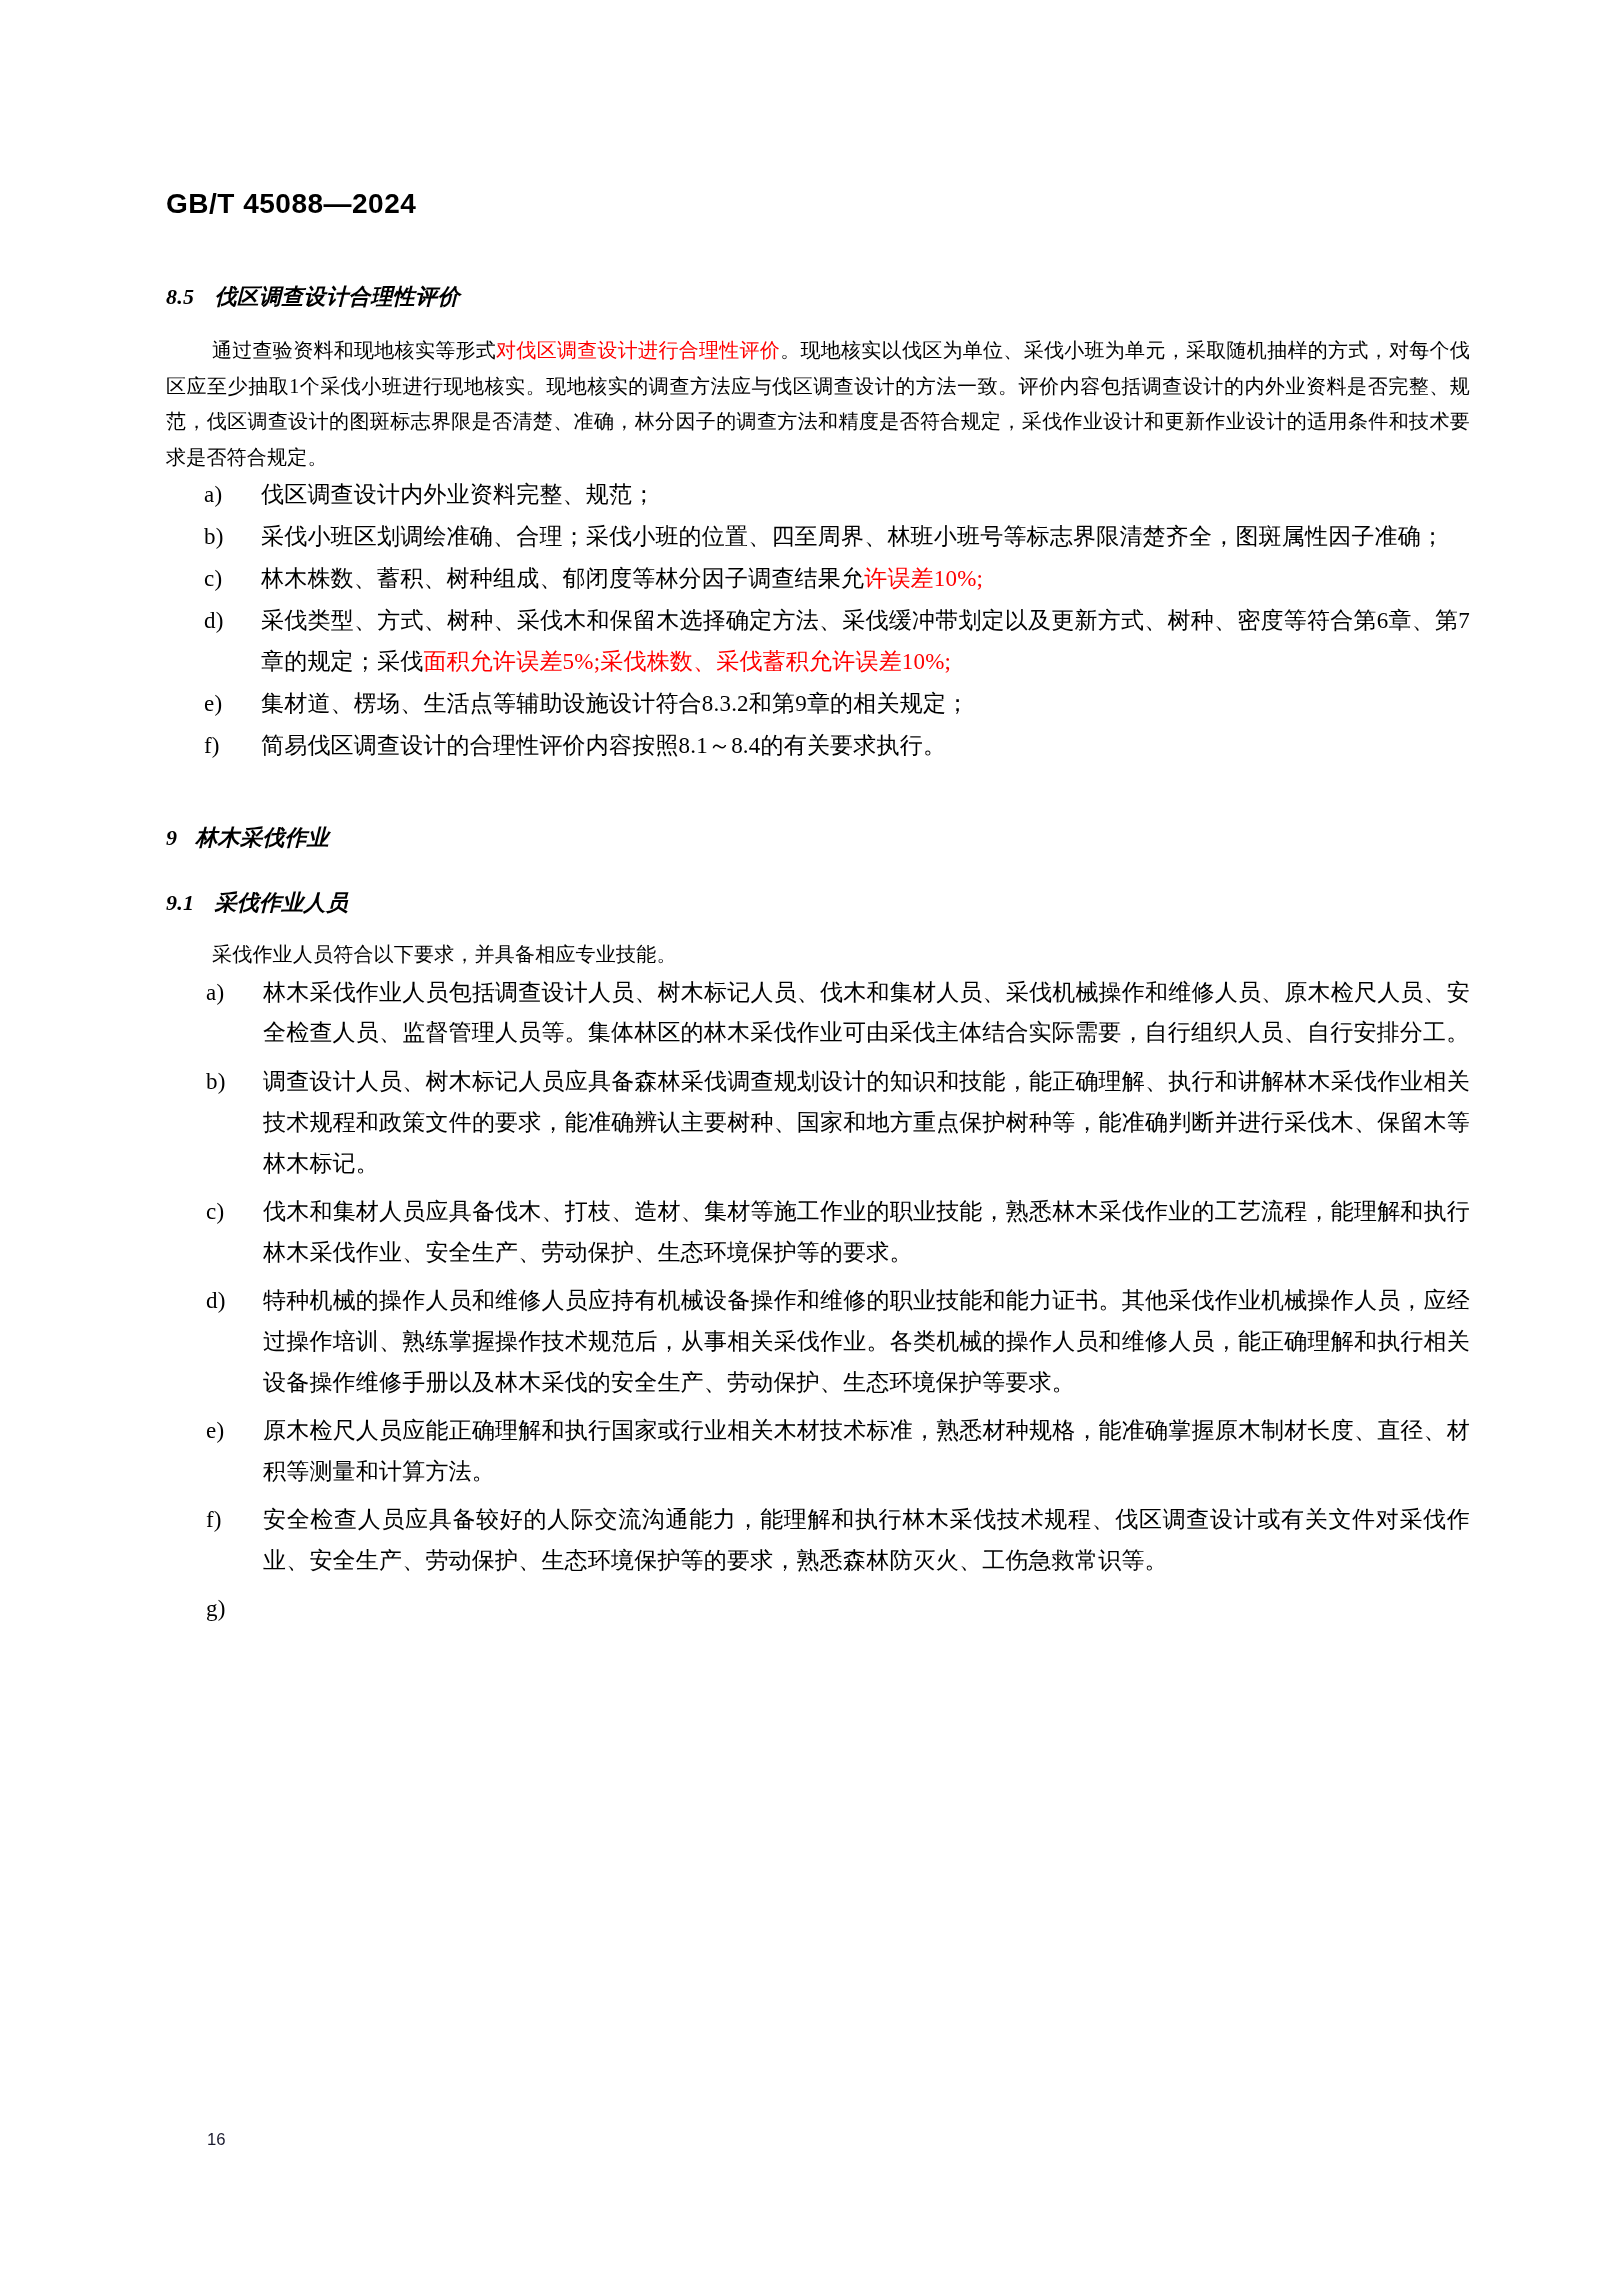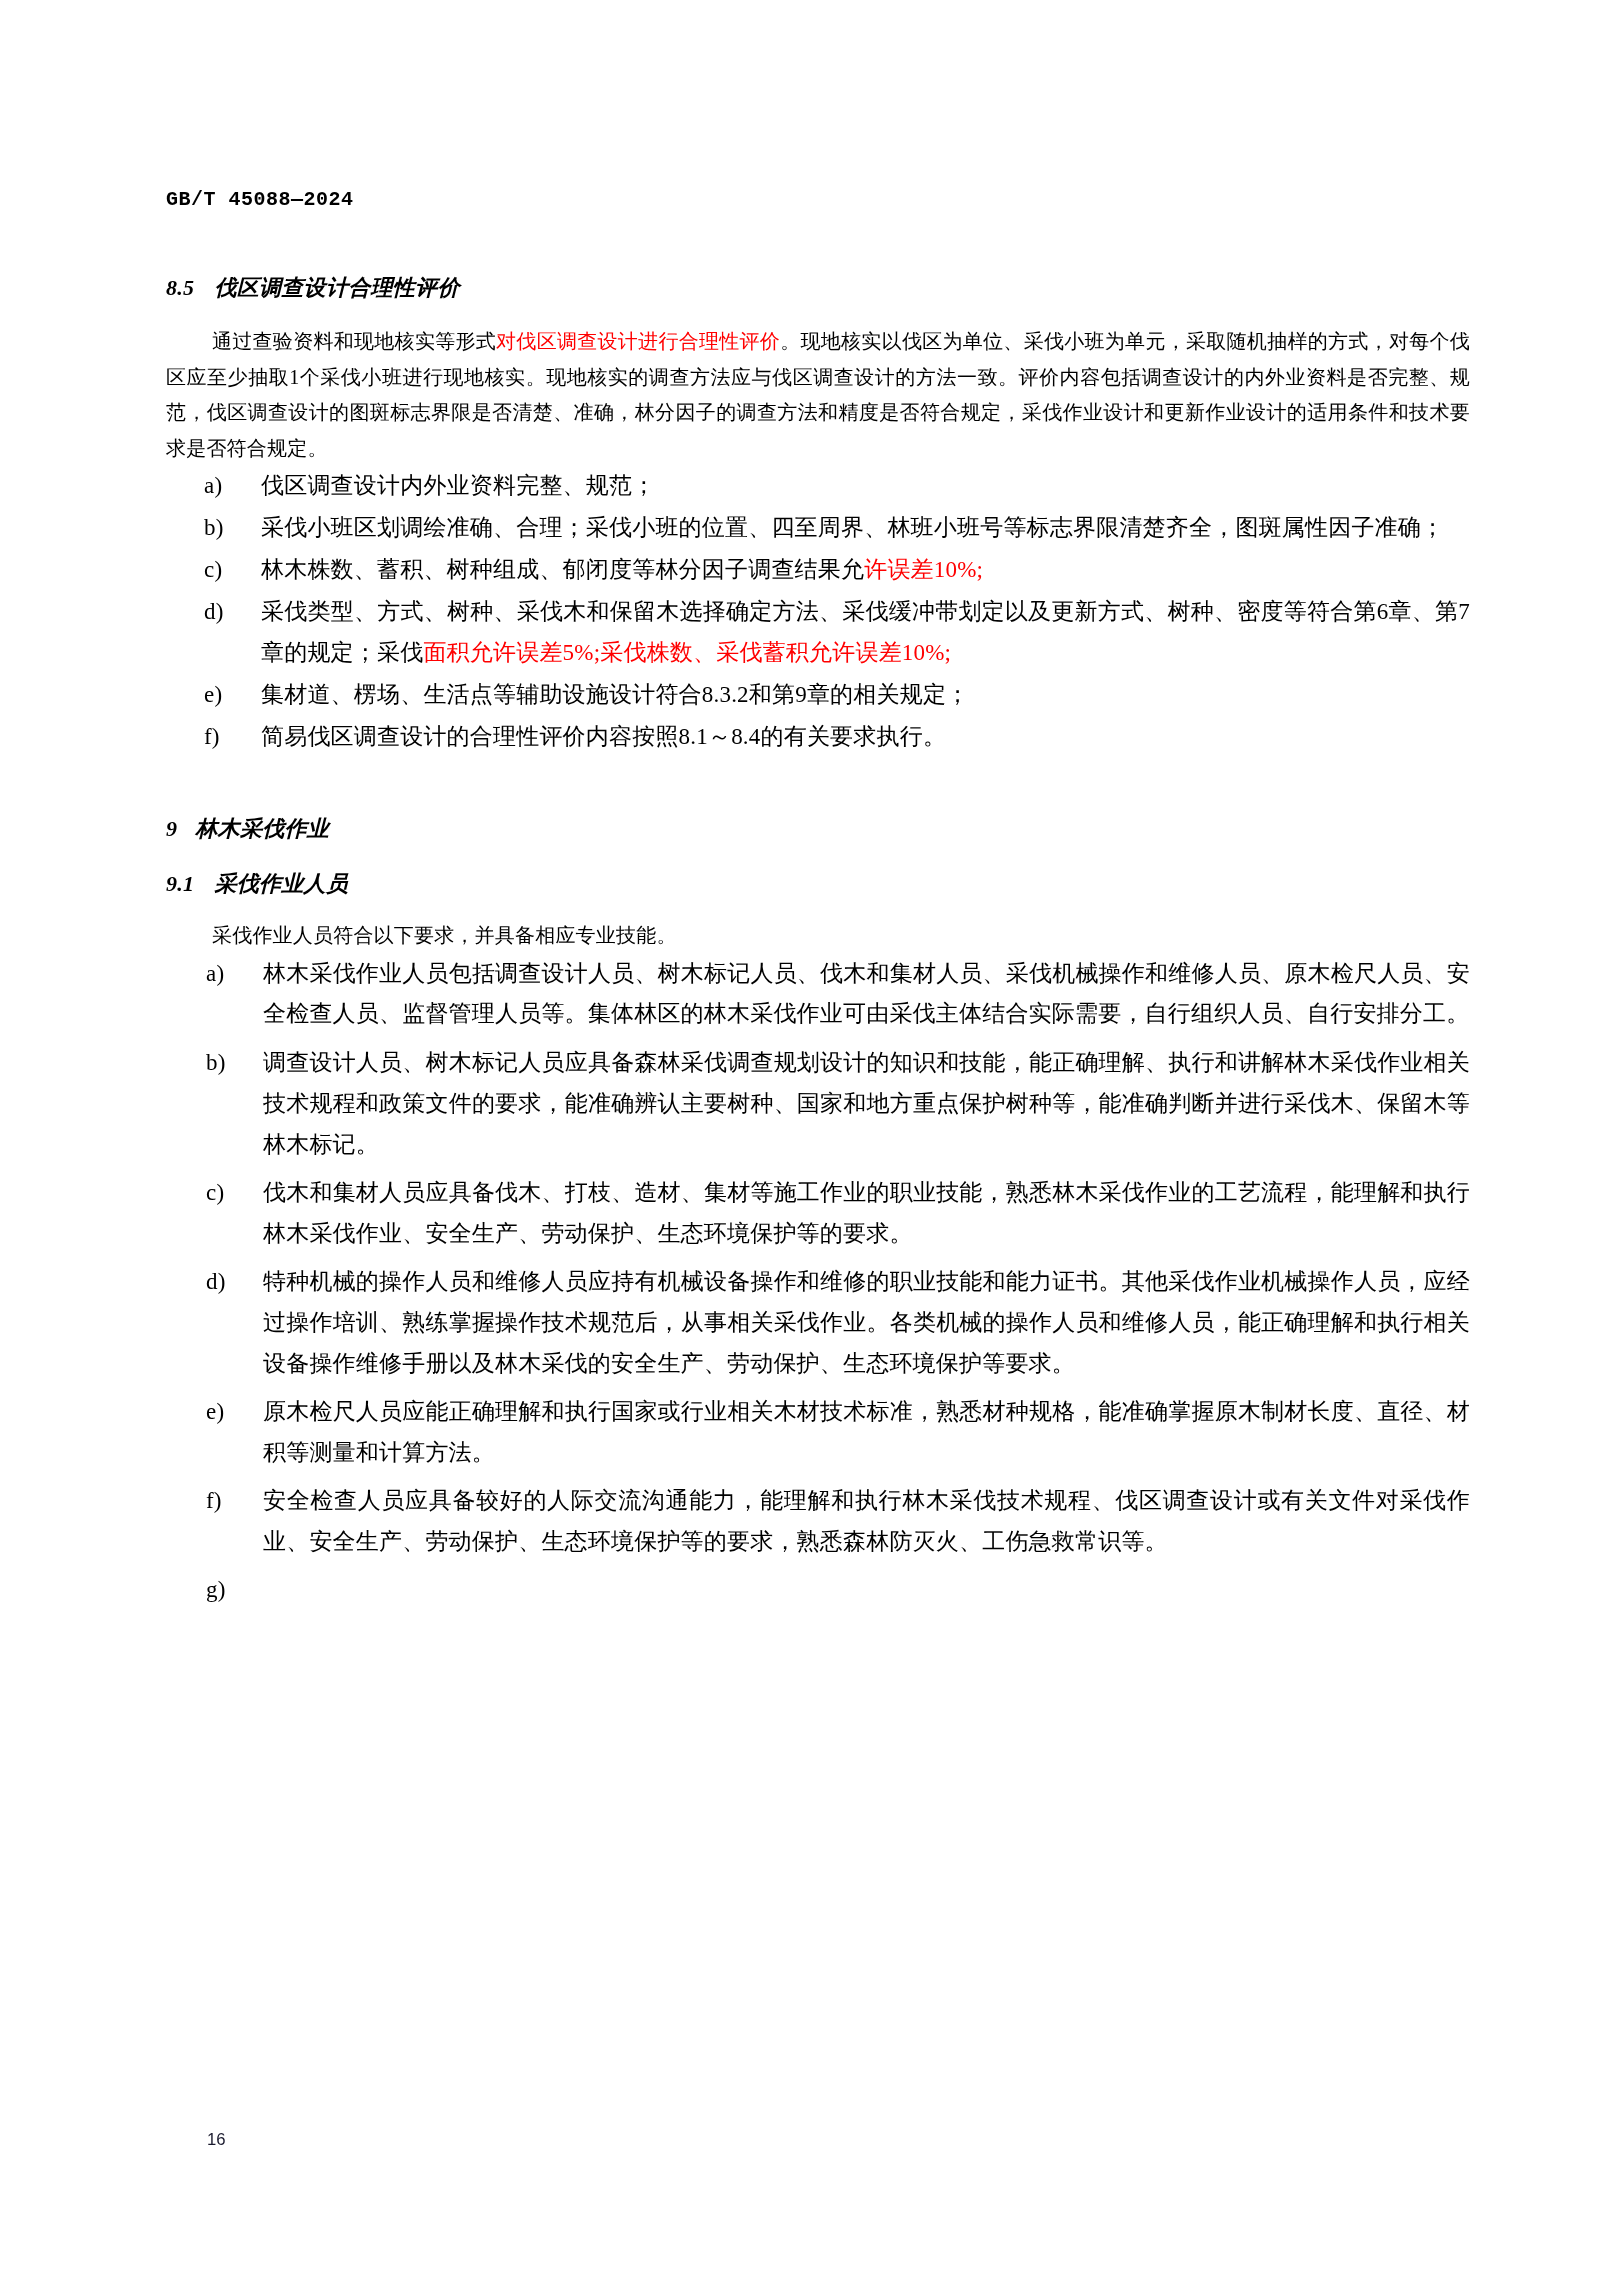--- a/index.html
+++ b/index.html
@@ -19,23 +19,23 @@
   }
   .content {
     position: absolute;
     left: 166px;
     top: 188px;
     width: 1304px;
   }
 
   
   .doc-header {
-    font-family: Liberation Mono, monospace;
+    font-family: Liberation Sans, sans-serif;
     font-weight: bold;
-    font-size: 20px;
+    font-size: 28px;
     letter-spacing: 0.5px;
     margin: 0 0 62px 0;
     white-space: nowrap;
   }
 
   
   .h-clause {
     font-family: "DejaVu Sans", "Liberation Sans", sans-serif;
     font-weight: bold;
     font-size: 22px;
@@ -44,21 +44,21 @@
     white-space: nowrap;
     letter-spacing: 0.3px;
     font-style: italic;
   }
   .h-clause .num { font-family: "Liberation Serif","DejaVu Serif",serif; font-weight: bold; }
   .h-clause .gap-s { display: inline-block; width: 18px; }
   .h-clause .gap-l { display: inline-block; width: 20px; }
 
   .sec-8-5  { margin-top: 0px;   margin-bottom: 21px; }
   .sec-9    { margin-top: 56px; margin-bottom: 21px; }
-  .sec-9-1  { margin-top: 25px;  margin-bottom: 19px; }
+  .sec-9-1  { margin-top: 35px;  margin-bottom: 19px; }
 
   
   p.body {
     margin: 0;
     font-size: 20px;
     line-height: 1.78;
     text-align: justify;
     text-justify: inter-ideograph;
     letter-spacing: 0.2px;
   }

